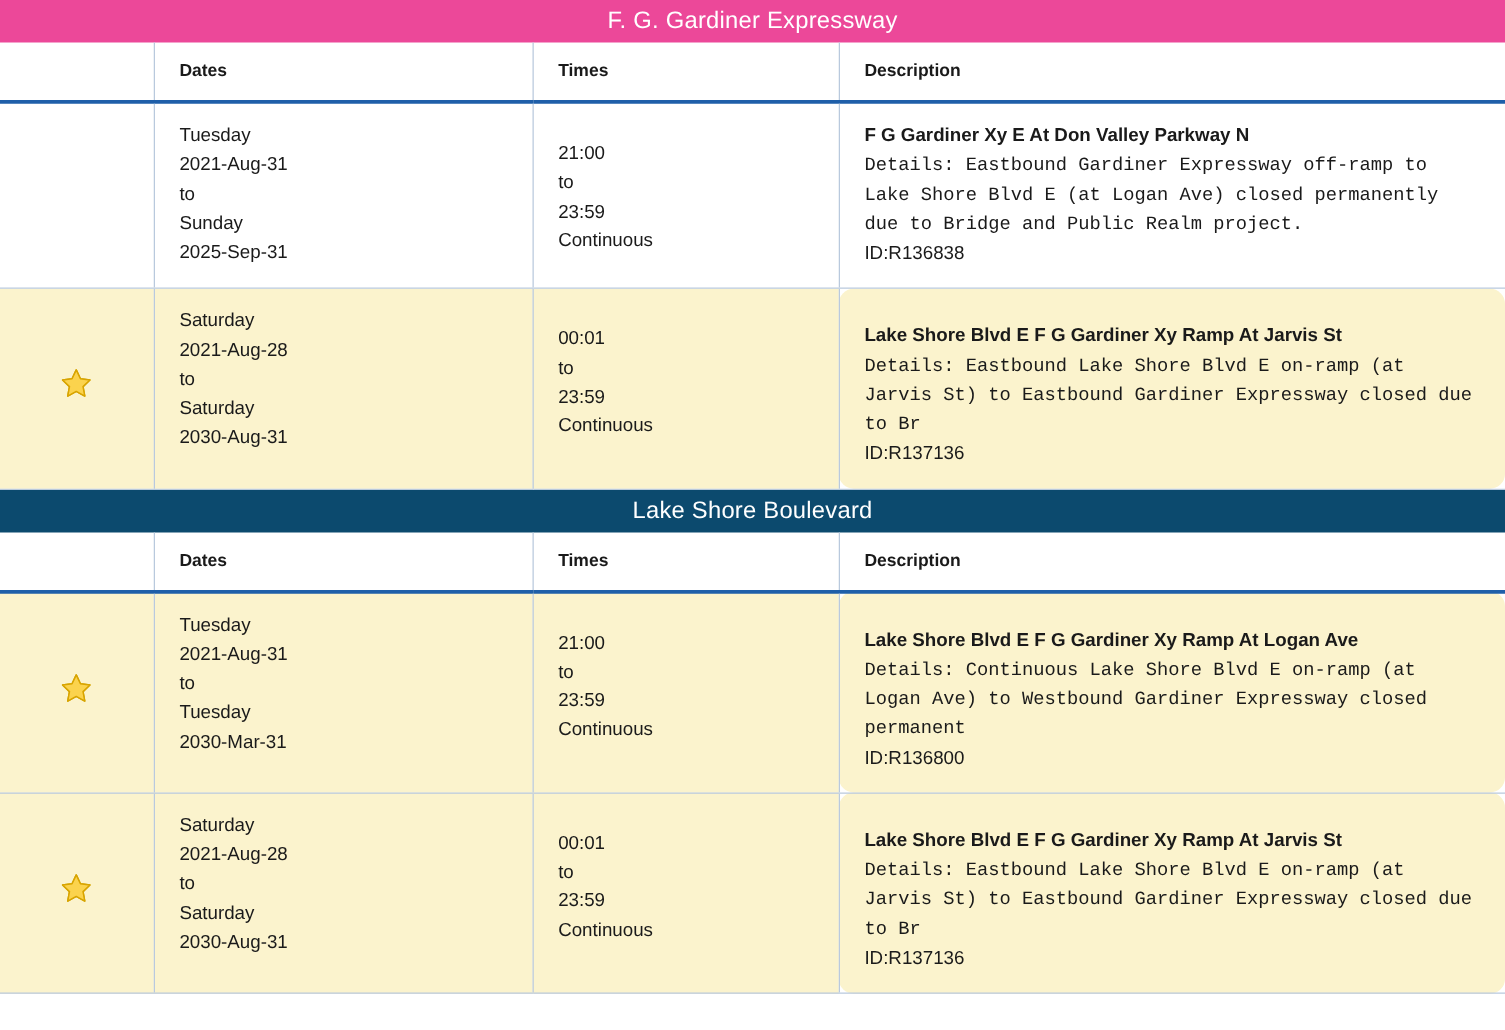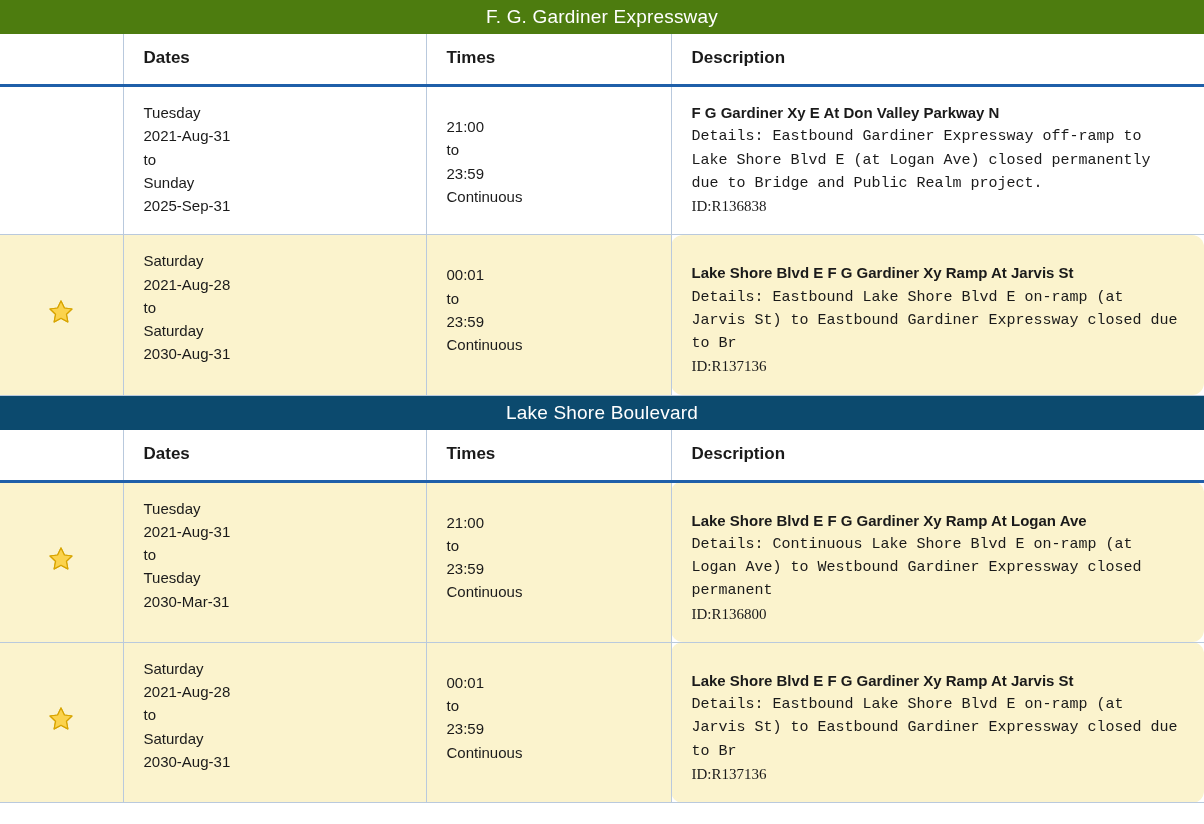--- a/index.html
+++ b/index.html
@@ -14,36 +14,36 @@
 
   .section-header {
     height: 34px;
     line-height: 34px;
     text-align: center;
     color: #ffffff;
     font-size: 19px;
     font-weight: 400;
     letter-spacing: .2px;
   }
-  .section-header.red { background: #4d7c0f; }
+  .section-header.red { background: #ec4899; }
   .section-header.blue { background: #0c4a6e; }
 
   table.closures {
     width: 100%;
     border-collapse: collapse;
     table-layout: fixed;
   }
   table.closures col.c-star { width: 123px; }
   table.closures col.c-dates { width: 303px; }
   table.closures col.c-times { width: 245px; }
   table.closures col.c-desc  { width: 533px; }
 
   table.closures th {
     text-align: left;
-    font-size: 17px;
+    font-size: 14px;
     font-weight: bold;
     color: #1a1a1a;
     padding: 14px 0 16px 20px;
     border-bottom: 3px solid #1f5fa9;
     vertical-align: top;
   }
   table.closures th.star-col {
     border-bottom: 3px solid #1f5fa9;
     padding: 0;
   }
@@ -70,21 +70,21 @@
   th.dates-col, th.times-col, th.desc-col { border-left: 1px solid #b9c9dd; }
 
   .date-line, .time-line { display: block; white-space: nowrap; }
 
   .desc-title {
     font-weight: bold;
     display: block;
     margin-bottom: 1px;
   }
   .desc-details { display: block; font-family: Liberation Mono, monospace; }
-  .desc-id { display: block; font-family: Liberation Serif, serif; }
+  .desc-id { display: block; }
 
   .star-icon {
     font-size: 22px;
     line-height: 1;
     color: #f5c518;
     display: inline-block;
     filter: drop-shadow(0 0 0 #caa500);
   }
   .star-icon svg { display: block; }
 </style>

